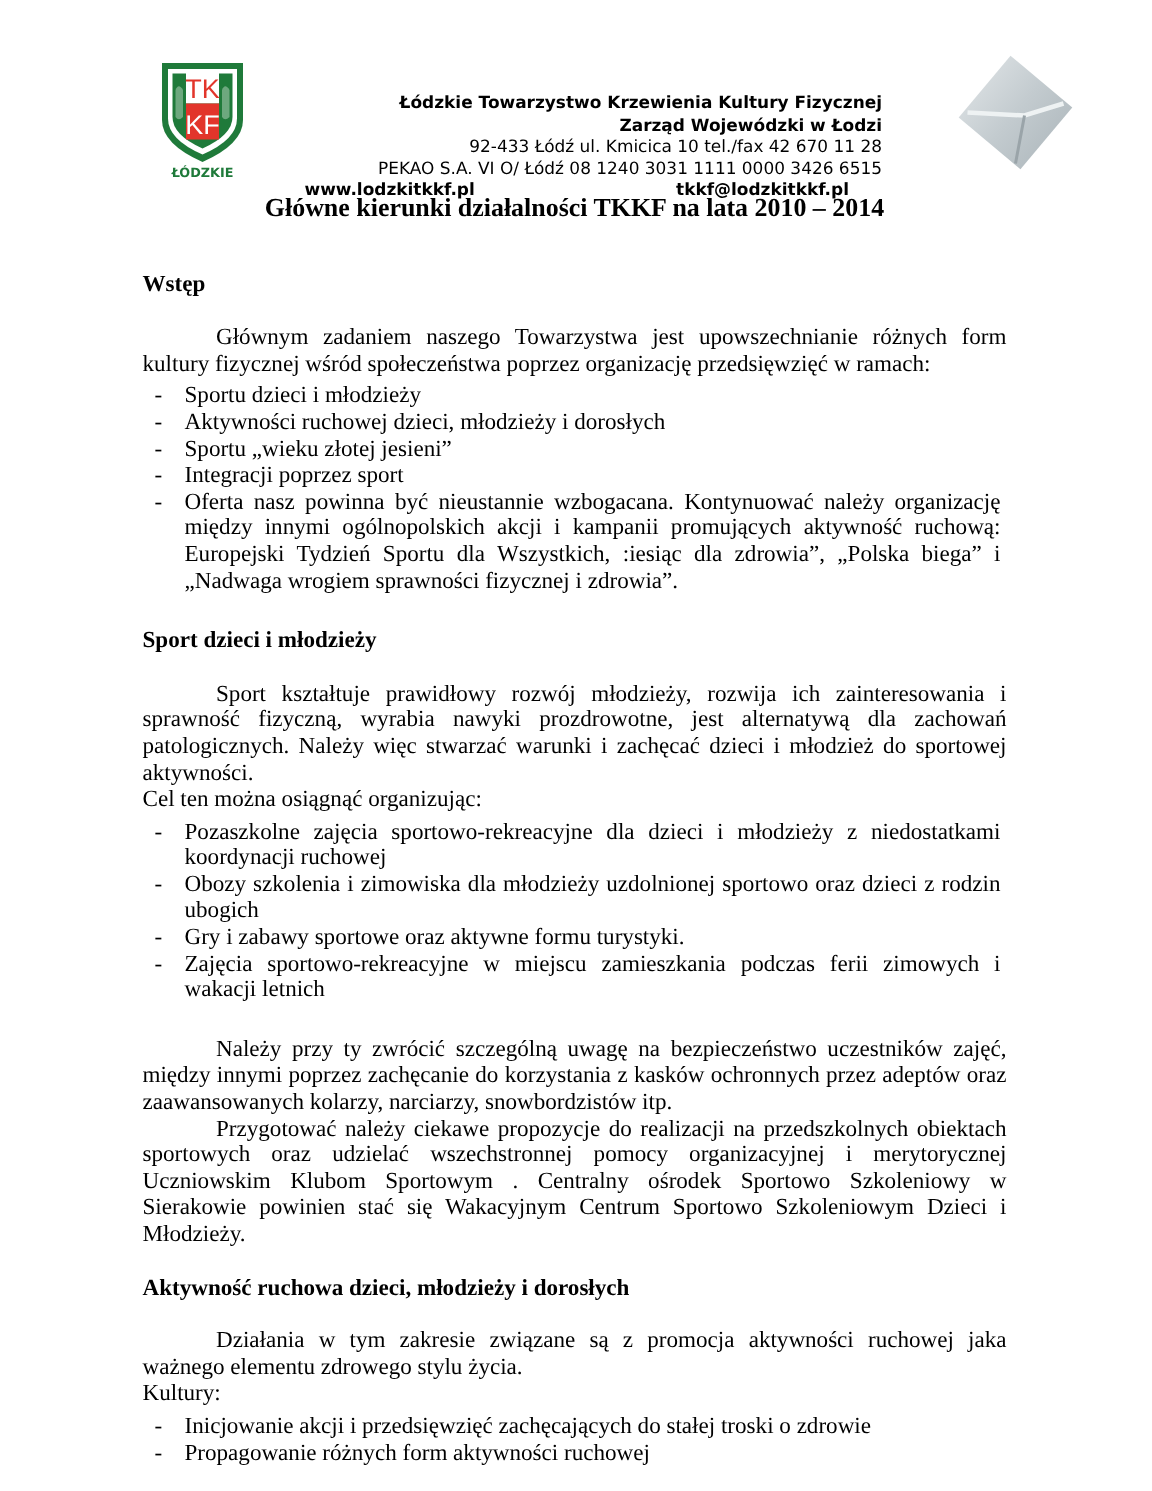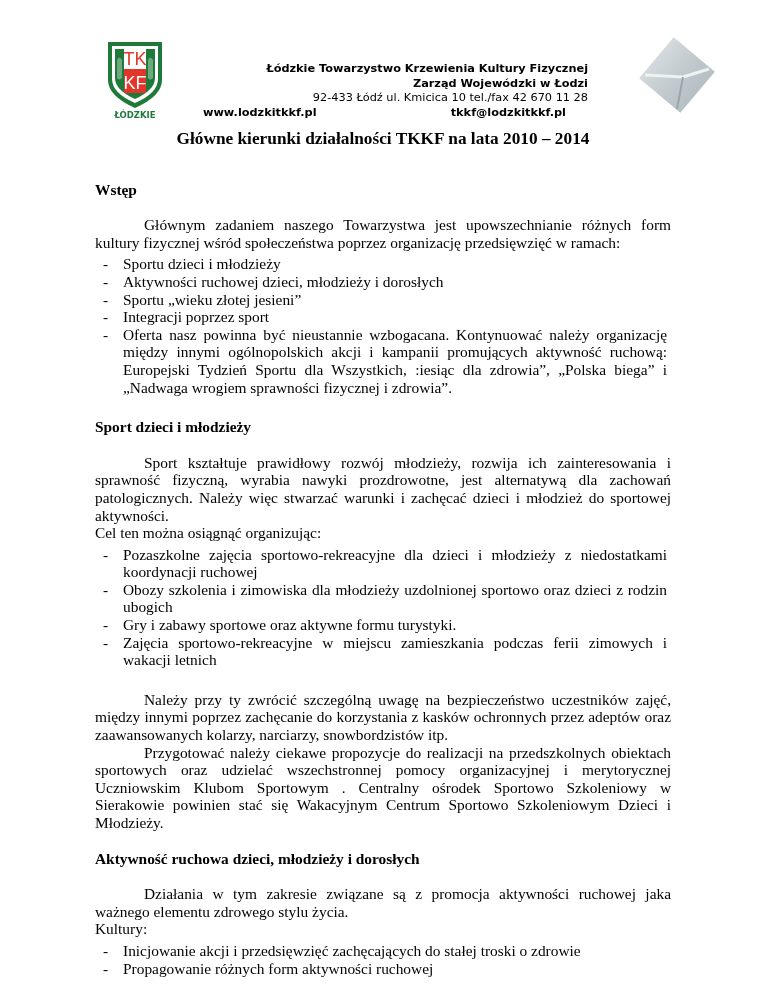--- a/index.html
+++ b/index.html
@@ -41,20 +41,21 @@
     <rect x="20" y="31" width="22" height="24" fill="#e2352b"></rect>
     <text x="31" y="27" text-anchor="middle" font-family="Liberation Sans, sans-serif" font-size="18" fill="#e2352b">TK</text>
     <text x="31" y="51" text-anchor="middle" font-family="Liberation Sans, sans-serif" font-size="18" fill="#ffffff">KF</text>
     <text x="31" y="80" text-anchor="middle" font-family="DejaVu Sans, sans-serif" font-weight="bold" font-size="8.5" fill="#1f7a3a">ŁÓDZKIE</text>
   </svg>
 
   <div class="letterhead">
     <div class="b">Łódzkie Towarzystwo Krzewienia Kultury Fizycznej</div>
     <div class="b">Zarząd Wojewódzki w Łodzi</div>
     <div>92-433 Łódź ul. Kmicica 10 tel./fax 42 670 11 28</div>
+    <div>PEKAO S.A. VI O/ Łódź 08 1240 3031 1111 0000 3426 6515</div>
     <div class="contacts">
       <span>www.lodzkitkkf.pl</span>
       <span>tkkf@lodzkitkkf.pl</span>
     </div>
   </div>
 
   <svg class="deco" viewBox="0 0 80 80">
     <defs>
       <linearGradient id="mg" x1="0" y1="0" x2="1" y2="1">
         <stop offset="0" stop-color="#e4e8ea"></stop>

